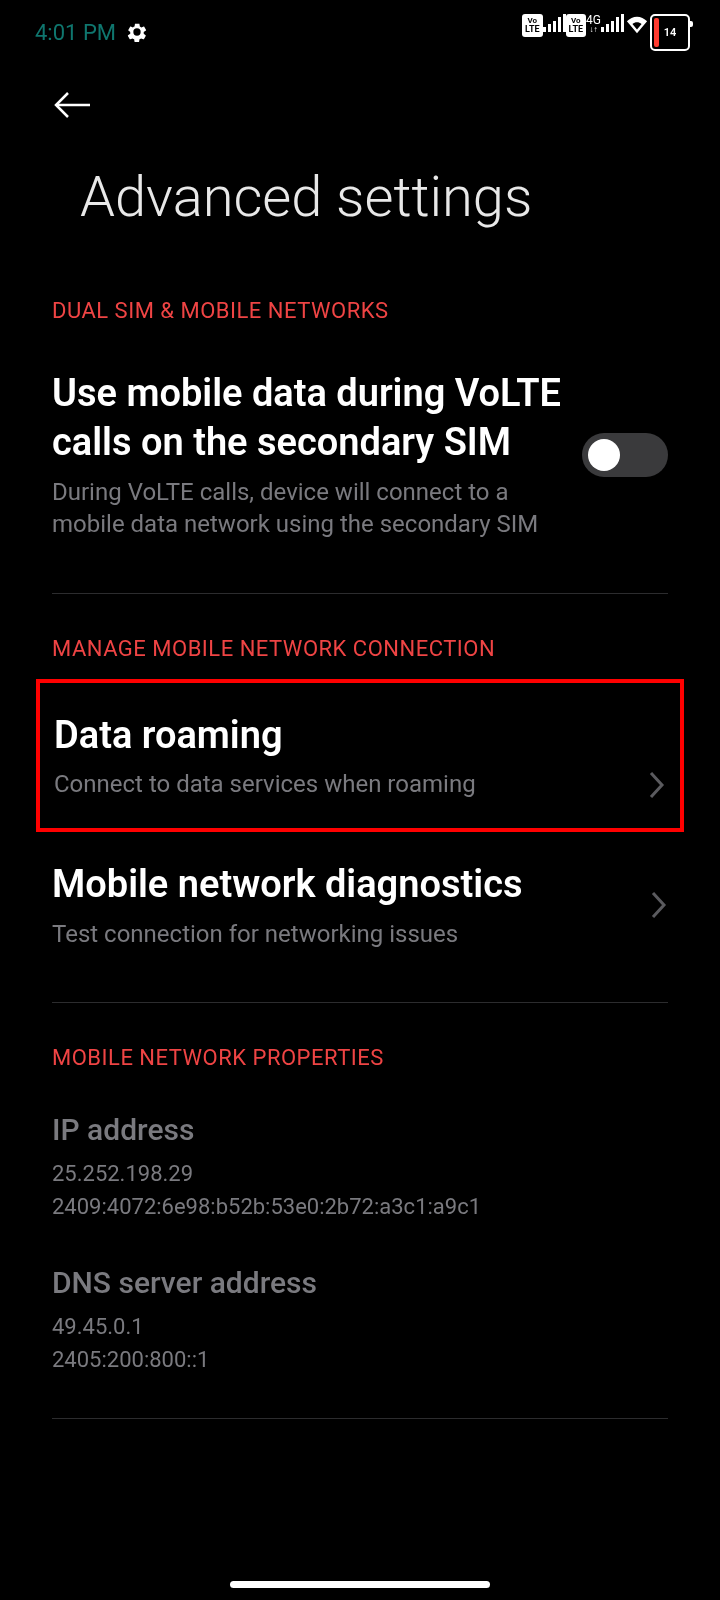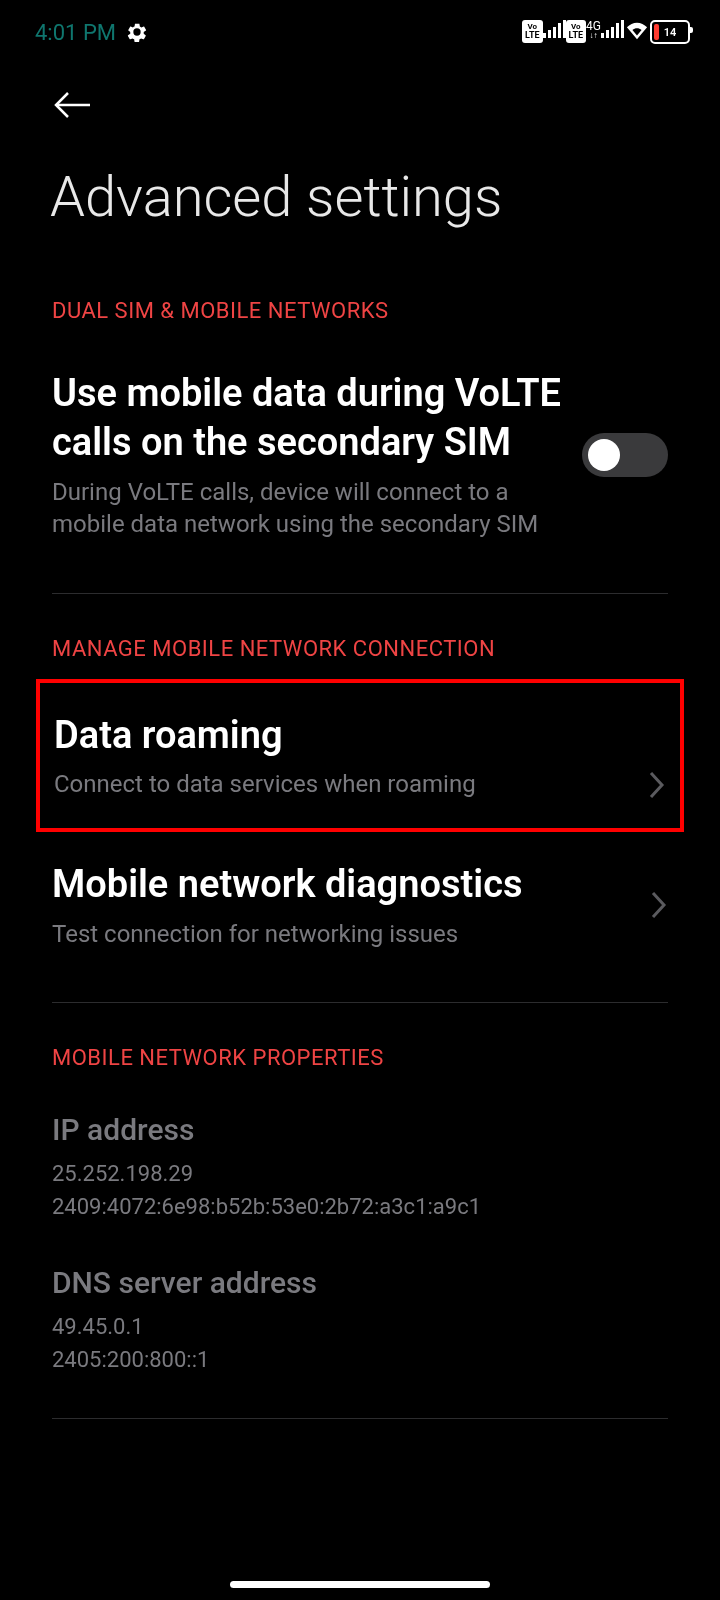--- a/index.html
+++ b/index.html
@@ -86,21 +86,21 @@
     }
     .wifi-icon {
       width: 26px;
       height: 22px;
       fill: #fff;
     }
     .battery {
       border: 2px solid #fff;
       border-radius: 5px;
       width: 40px;
-      height: 24px;
+      height: 37px;
       position: relative;
       display: flex;
       align-items: center;
       justify-content: center;
     }
     .battery::after {
       content: '';
       position: absolute;
       right: -5px;
       top: 5px;
@@ -131,21 +131,21 @@
       width: 42px;
       height: 30px;
       stroke: #fff;
       stroke-width: 2.5;
       fill: none;
     }
     .page-title {
       font-size: 56px;
       font-weight: 300;
       color: #e8e8e8;
-      padding: 0 50px 50px 50px;
+      padding: 0 50px 50px 80px;
     }
     .section-header {
       font-size: 22px;
       color: #ef4444;
       padding: 18px 52px;
       letter-spacing: 0.5px;
     }
     .setting-row {
       display: flex;
       align-items: center;

